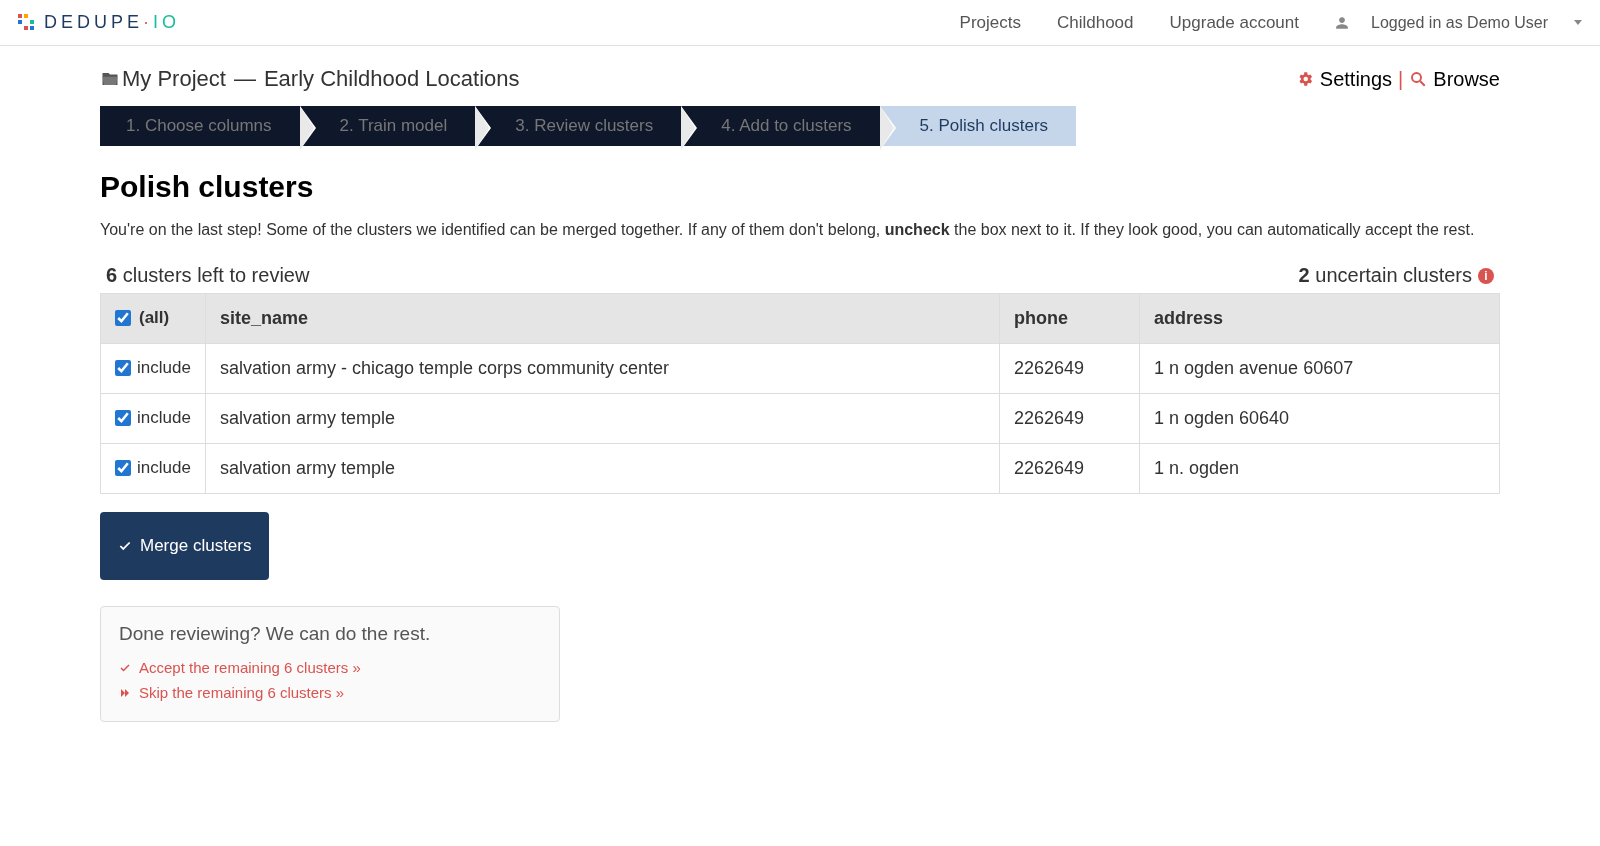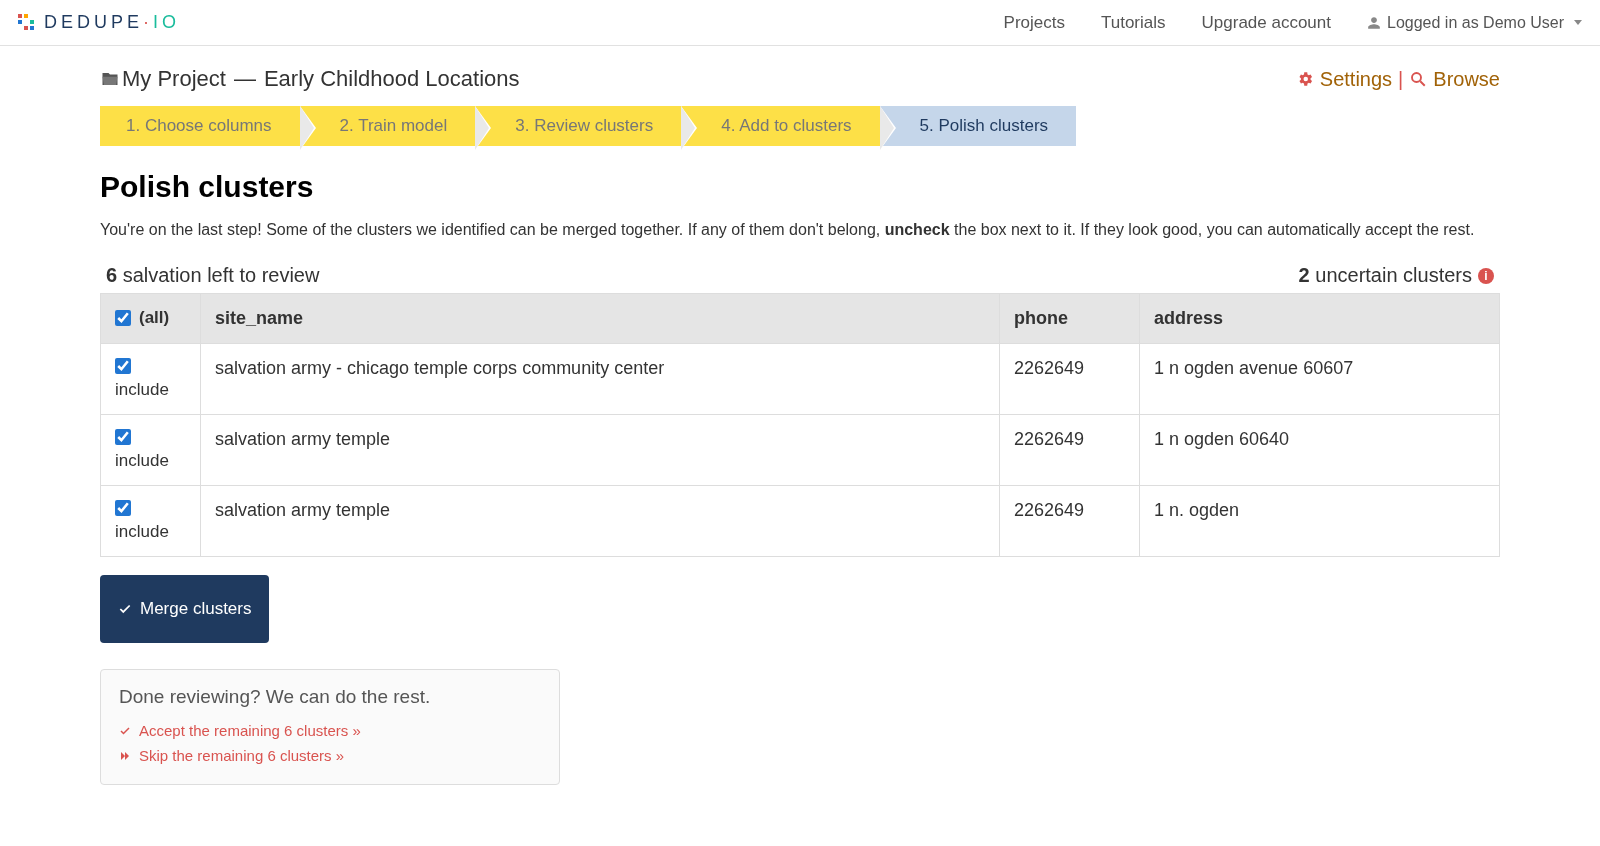--- a/index.html
+++ b/index.html
@@ -8,36 +8,36 @@
 
   
   .topnav { display: flex; align-items: center; border-bottom: 1px solid #e1e1e1; height: 46px; padding: 0 18px; }
   .brand { display: flex; align-items: center; gap: 8px; font-weight: 500; letter-spacing: 4px; color: #1f3a5f; font-size: 18px; }
   .brand .dot-red { color: #d9534f; }
   .brand .dot-teal { color: #1abc9c; }
   .brand-logo { width: 18px; height: 18px; display: grid; grid-template-columns: repeat(3,4px); grid-template-rows: repeat(3,4px); gap: 2px; }
   .brand-logo span { width:4px; height:4px; }
   .topnav-spacer { flex: 1; }
   .topnav-link { color: #555; padding: 0 18px; font-size: 17px; cursor: pointer; }
-  .topnav-user { color: #555; display: flex; align-items: center; gap: 6px; padding-left: 18px; cursor: pointer; font-size: 16px;}
+  .topnav-user { color: #555; display: flex; align-items: center; gap: 22px; padding-left: 18px; cursor: pointer; font-size: 16px;}
   .caret-down { width:0; height:0; border-left:4px solid transparent; border-right:4px solid transparent; border-top:5px solid #888; display:inline-block; margin-left:4px;}
 
   .container { max-width: 1480px; margin: 0 auto; padding: 20px 40px; }
 
   
   .projrow { display:flex; align-items:center; margin-bottom: 14px; }
   .projtitle { font-size: 22px; color:#333; display:flex; align-items:center; gap:2px; }
   .projtitle .dash { margin: 0 6px; }
   .rightlinks { margin-left:auto; color:#d9534f; font-size:20px; display:flex; align-items:center; gap:6px;}
-  .rightlinks .lnk { color:#a16207; cursor:pointer; display:flex; align-items:center; gap:6px;}
+  .rightlinks .lnk { color:#000000; cursor:pointer; display:flex; align-items:center; gap:6px;}
   .rightlinks .divider { color:#d9534f; }
 
   
   .steps { display:flex; margin-bottom: 24px; }
-  .step { position:relative; background:#fde047; color:#777; padding: 10px 28px 10px 40px; font-size:17px; cursor:pointer; }
+  .step { position:relative; background:#0f172a; color:#777; padding: 10px 28px 10px 40px; font-size:17px; cursor:pointer; }
   .step:first-child { padding-left: 26px; }
   .step:not(:last-child)::after {
     content:""; position:absolute; right:-14px; top:0; width:0; height:0;
     border-top: 22px solid transparent; border-bottom: 22px solid transparent; border-left: 14px solid #e9e9e9; z-index:2;
   }
   .step:not(:last-child)::before {
     content:""; position:absolute; right:-16px; top:0; width:0; height:0;
     border-top: 22px solid transparent; border-bottom: 22px solid transparent; border-left: 16px solid #fff; z-index:1;
   }
   .step.active { background:#c5d6ea; color:#1f3a5f; }
@@ -51,21 +51,21 @@
   .countsrow { display:flex; font-size:20px; margin-bottom:6px; padding:0 6px;}
   .countsrow .left b, .countsrow .right b { font-weight:700; }
   .countsrow .right { margin-left:auto; display:flex; align-items:center; gap:6px;}
   .info-icon { width:16px; height:16px; border-radius:50%; background:#d9534f; color:#fff; font-size:12px; font-weight:700; display:inline-flex; align-items:center; justify-content:center;}
 
   
   table.clusters { width:100%; border-collapse: collapse; border:1px solid #ddd; font-size:18px;}
   table.clusters th, table.clusters td { border:1px solid #ddd; padding: 14px 14px; text-align:left; vertical-align:top;}
   table.clusters th { font-weight:700; background:#e5e5e5;}
   .chkcell { width:100px; }
-  .chkwrap { display:flex; flex-direction:column; align-items:flex-start; gap:6px;}
+  .chkwrap { display:flex; flex-direction:row; align-items:center; gap:6px;}
   input[type=checkbox]{ width:16px; height:16px; accent-color:#2176d2; }
   .all-label { font-size:17px; }
   .include-label { font-size:17px; color:#333;}
 
   
   .mergebtn { margin-top:18px; background:#1f3a5f; color:#fff; border:none; border-radius:4px; padding:24px 18px; font-size:17px; cursor:pointer; display:inline-flex; align-items:center; gap:8px;}
 
   
   .donebox { margin-top:26px; border:1px solid #ddd; border-radius:4px; background:#fafafa; padding:16px 18px; max-width:460px;}
   .donebox .hdr { font-size:19px; color:#555; margin-bottom:10px;}
@@ -88,21 +88,21 @@
         <span></span>
         <span style="background:#1abc9c"></span>
       <span></span>
         <span style="background:#d9534f"></span>
         <span style="background:#2176d2"></span>
     </span>
     <span><span>DEDUPE</span><span class="dot-red">·</span><span class="dot-teal">IO</span></span>
   </div>
   <div class="topnav-spacer"></div>
   <a class="topnav-link">Projects</a>
-  <a class="topnav-link">Tutorials</a>
+  <a class="topnav-link">Childhood</a>
   <a class="topnav-link">Upgrade account</a>
   <div class="topnav-user">
     <span class="icon">
       <svg width="14" height="14" viewBox="0 0 24 24" fill="#888">
           <path d="M12 12c2.8 0 5-2.2 5-5s-2.2-5-5-5-5 2.2-5 5 2.2 5 5 5zm0 2c-3.3 0-10 1.7-10 5v3h20v-3c0-3.3-6.7-5-10-5z"></path>
         </svg>
     </span>
     <span><span>Logged in as </span><span>Demo User</span></span>
     <span class="caret-down"></span>
   </div>
@@ -154,21 +154,21 @@
     <div class="step active">5. Polish clusters</div>
   </div>
 
   <h1 class="pagetitle">Polish clusters</h1>
 
   <p class="intro">
     <span>You're on the last step! Some of the clusters we identified can be merged together. If any of them don't belong, </span><b>uncheck</b><span> the box next to it. If they look good, you can automatically accept the rest.</span>
   </p>
 
   <div class="countsrow">
-    <div class="left"><b>6</b><span> salvation left to review</span></div>
+    <div class="left"><b>6</b><span> clusters left to review</span></div>
     <div class="right">
       <span><b>2</b><span> uncertain clusters</span></span>
       <span class="info-icon">i</span>
     </div>
   </div>
 
   <table class="clusters">
     <thead>
       <tr>
         <th class="chkcell">

